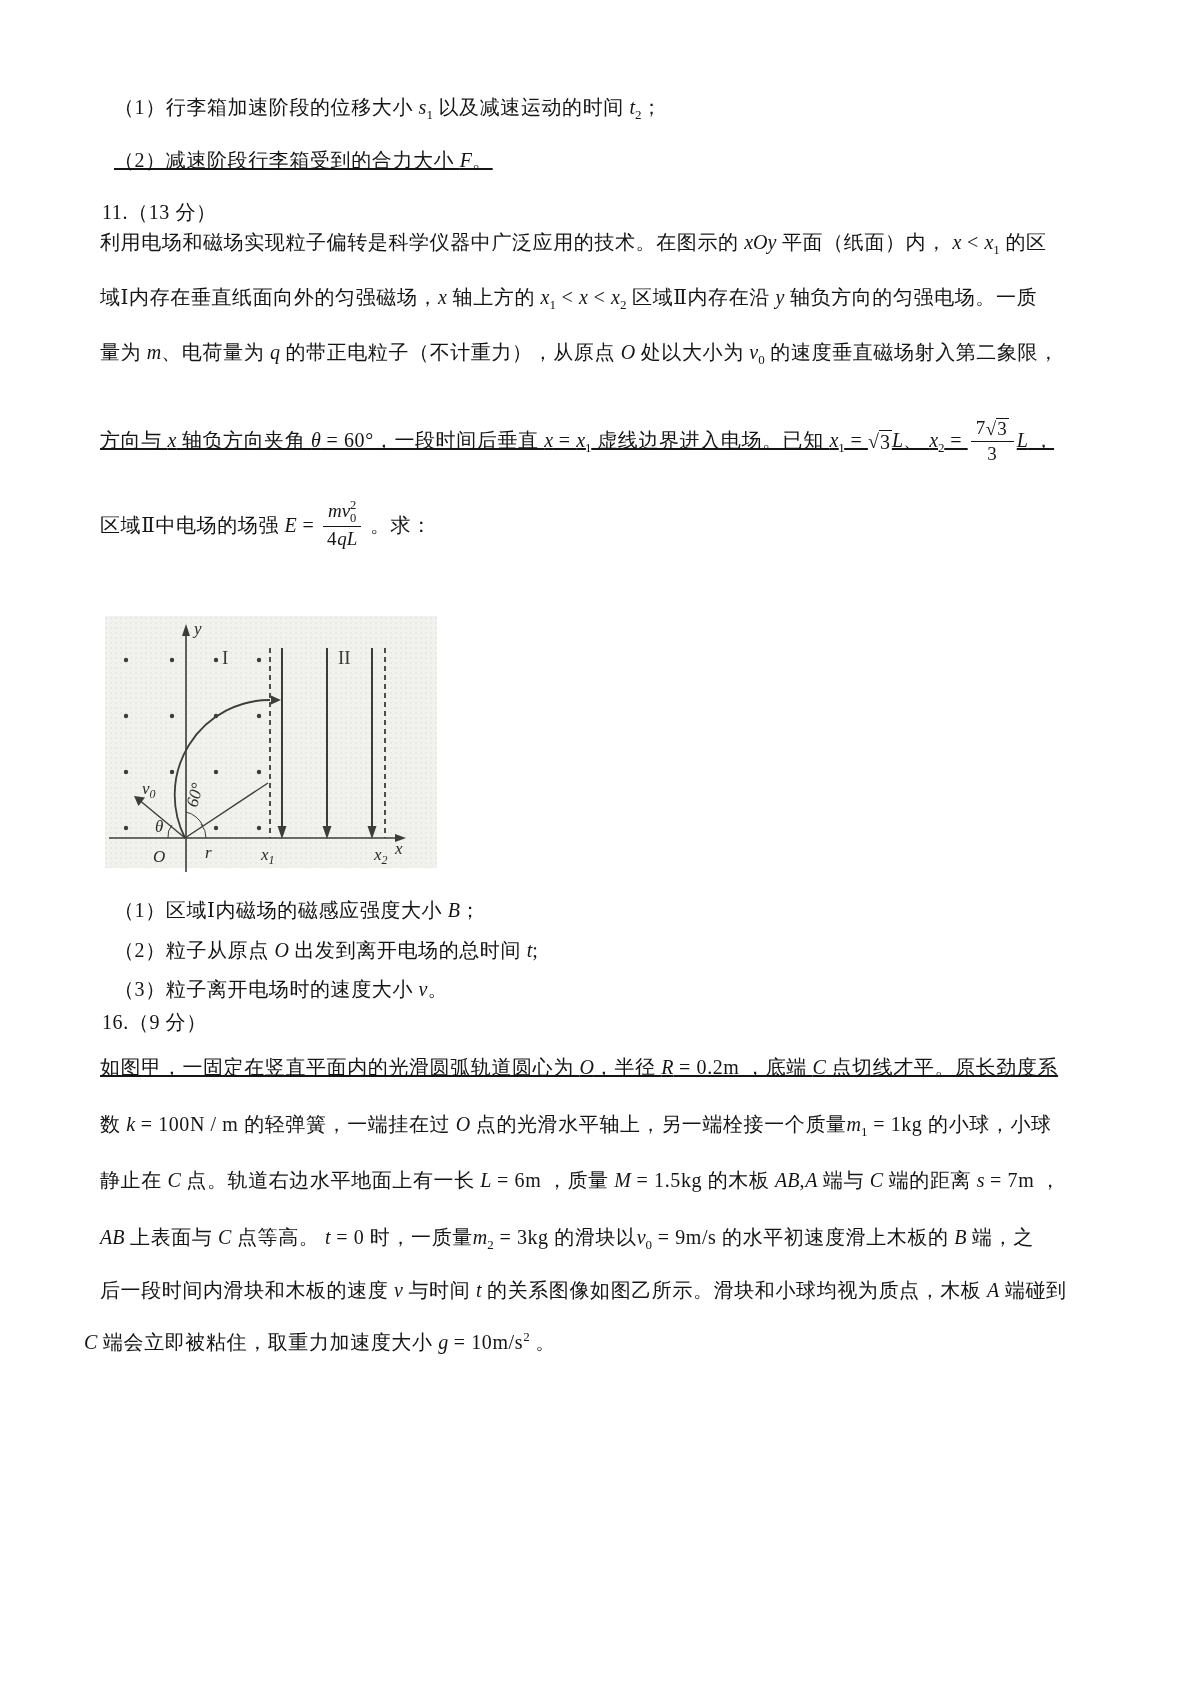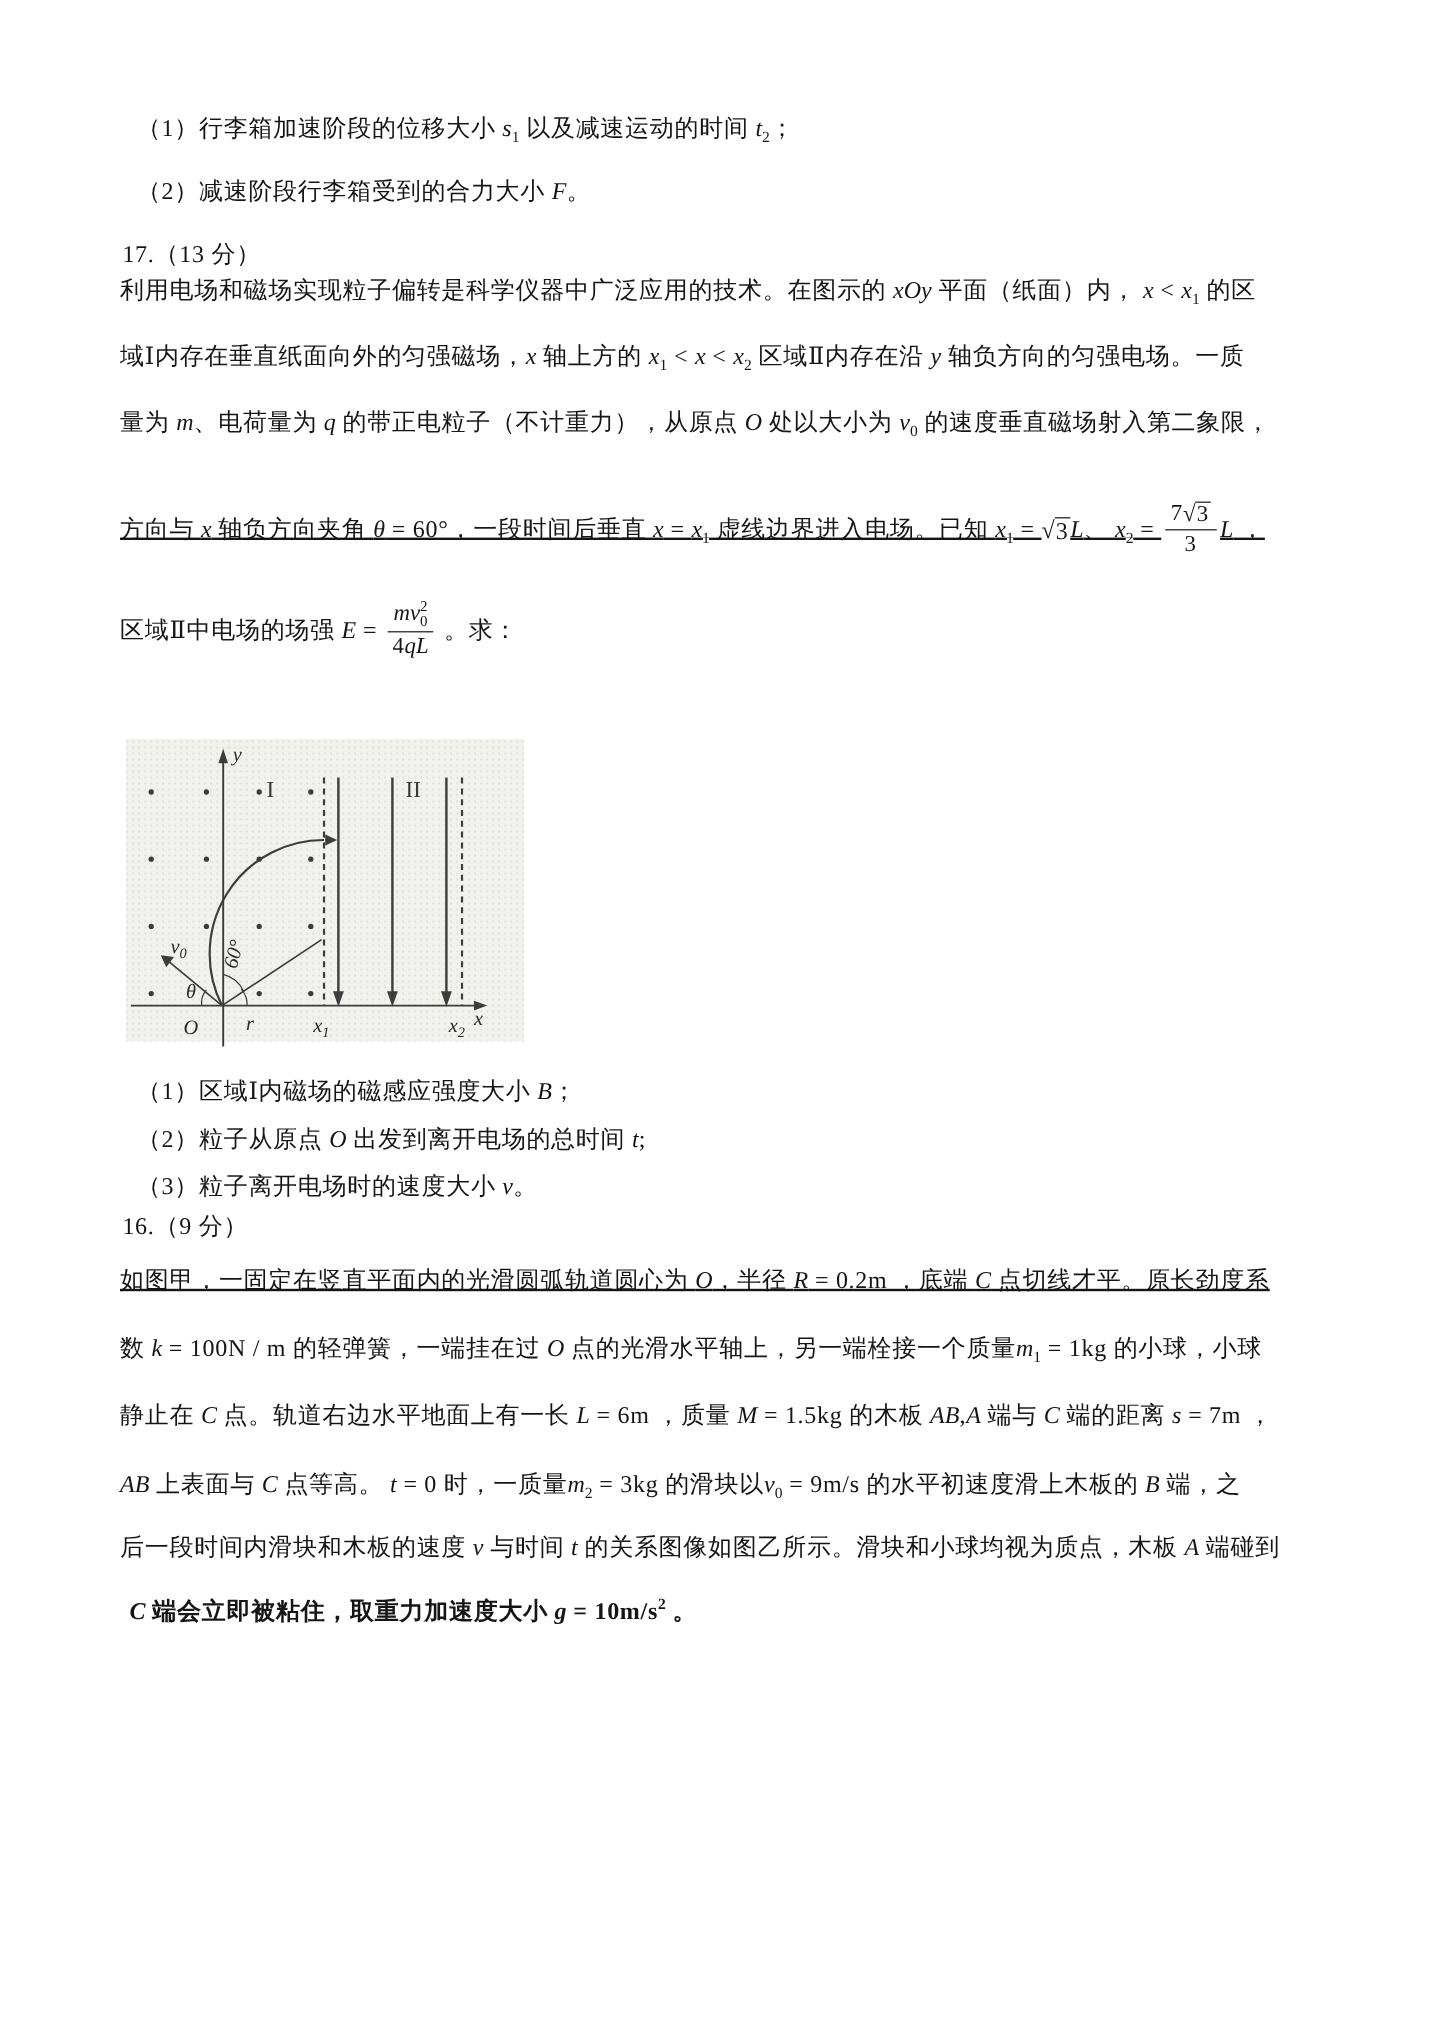--- a/index.html
+++ b/index.html
@@ -40,22 +40,22 @@
   .axlbl{font-style:italic;font-size:17px;fill:#2a2a2a;}
   .sublbl{font-size:12px;}
   .romlbl{font-size:19px;fill:#3a3a3a;}
 </style>
 </head>
 <body>
 
 <div class="page">
   <div id="content">
       <div class="line" style="top: 92px; left: 114px;">（1）行李箱加速阶段的位移大小 <span class="it">s</span><span class="sub">1</span> 以及减速运动的时间 <span class="it">t</span><span class="sub">2</span>；</div>
-      <div class="line" style="top: 145px; left: 114px;">（2）减速阶段行李箱受到的合力大小 <span class="it">F</span>。</div>
-      <div class="line" style="top: 197px; left: 102px;">17.（13 分）</div>
+      <div class="line" style="top: 145px; left: 114px; text-decoration: underline;">（2）减速阶段行李箱受到的合力大小 <span class="it">F</span>。</div>
+      <div class="line" style="top: 197px; left: 102px;">11.（13 分）</div>
       <div class="line" style="top: 227px; left: 100px;">利用电场和磁场实现粒子偏转是科学仪器中广泛应用的技术。在图示的 <span class="it">xOy</span> 平面（纸面）内， <span class="it">x</span> &lt; <span class="it">x</span><span class="sub">1</span> 的区</div>
       <div class="line" style="top: 282px; left: 100px;">域Ⅰ内存在垂直纸面向外的匀强磁场，<span class="it">x</span> 轴上方的 <span class="it">x</span><span class="sub">1</span> &lt; <span class="it">x</span> &lt; <span class="it">x</span><span class="sub">2</span> 区域Ⅱ内存在沿 <span class="it">y</span> 轴负方向的匀强电场。一质</div>
       <div class="line" style="top: 337px; left: 100px; text-align: right;">量为 <span class="it">m</span>、电荷量为 <span class="it">q</span> 的带正电粒子（不计重力），从原点 <span class="it">O</span> 处以大小为 <span class="it">v</span><span class="sub">0</span> 的速度垂直磁场射入第二象限，</div>
       <div class="line" style="top: 419px; left: 100px; text-decoration: underline;">方向与 <span class="it">x</span> 轴负方向夹角 <span class="it">θ</span> = 60°，一段时间后垂直 <span class="it">x</span> = <span class="it">x</span><span class="sub">1</span> 虚线边界进入电场。已知 <span class="it">x</span><span class="sub">1</span> = <span class="sqrt">
           <span class="rad">√</span>
           <span class="bar">3</span>
         </span><span class="it">L</span>、 <span class="it">x</span><span class="sub">2</span> = <span class="frac">
           <span class="num">7<span class="sqrt">
               <span class="rad">√</span>
               <span class="bar">3</span>
@@ -71,21 +71,21 @@
         </span> 。求：</div>
       <div class="line" style="top: 895px; left: 114px;">（1）区域Ⅰ内磁场的磁感应强度大小 <span class="it">B</span>；</div>
       <div class="line" style="top: 935px; left: 114px;">（2）粒子从原点 <span class="it">O</span> 出发到离开电场的总时间 <span class="it">t</span>;</div>
       <div class="line" style="top: 974px; left: 114px;">（3）粒子离开电场时的速度大小 <span class="it">v</span>。</div>
       <div class="line" style="top: 1007px; left: 102px;">16.（9 分）</div>
       <div class="line" style="top: 1052px; left: 100px; text-decoration: underline;">如图甲，一固定在竖直平面内的光滑圆弧轨道圆心为 <span class="it">O</span>，半径 <span class="it">R</span> = 0.2m ，底端 <span class="it">C</span> 点切线才平。原长劲度系</div>
       <div class="line" style="top: 1109px; left: 100px;">数 <span class="it">k</span> = 100N / m 的轻弹簧，一端挂在过 <span class="it">O</span> 点的光滑水平轴上，另一端栓接一个质量<span class="it">m</span><span class="sub">1</span> = 1kg 的小球，小球</div>
       <div class="line" style="top: 1165px; left: 100px;">静止在 <span class="it">C</span> 点。轨道右边水平地面上有一长 <span class="it">L</span> = 6m ，质量 <span class="it">M</span> = 1.5kg 的木板 <span class="it">AB</span>,<span class="it">A</span> 端与 <span class="it">C</span> 端的距离 <span class="it">s</span> = 7m ，</div>
       <div class="line" style="top: 1222px; left: 100px; text-align: center;"><span class="it">AB</span> 上表面与 <span class="it">C</span> 点等高。 <span class="it">t</span> = 0 时，一质量<span class="it">m</span><span class="sub">2</span> = 3kg 的滑块以<span class="it">v</span><span class="sub">0</span> = 9m/s 的水平初速度滑上木板的 <span class="it">B</span> 端，之</div>
       <div class="line" style="top: 1275px; left: 100px;">后一段时间内滑块和木板的速度 <span class="it">v</span> 与时间 <span class="it">t</span> 的关系图像如图乙所示。滑块和小球均视为质点，木板 <span class="it">A</span> 端碰到</div>
-      <div class="line" style="top: 1322px; left: 108px; font-weight: bold;"><span class="it">C</span> 端会立即被粘住，取重力加速度大小 <span class="it">g</span> = 10m/s<span class="sup">2</span> 。</div>
+      <div class="line" style="top: 1322px; left: 84px;"><span class="it">C</span> 端会立即被粘住，取重力加速度大小 <span class="it">g</span> = 10m/s<span class="sup">2</span> 。</div>
     </div>
 
   <div class="figwrap">
     <svg width="332" height="266" viewBox="0 0 332 266">
       <defs>
         <pattern id="scantex" width="5" height="5" patternUnits="userSpaceOnUse">
           <rect width="5" height="5" fill="#f1f1ed"></rect>
           <circle cx="1" cy="1" r="0.7" fill="#dddad2"></circle>
         </pattern>
       </defs>

